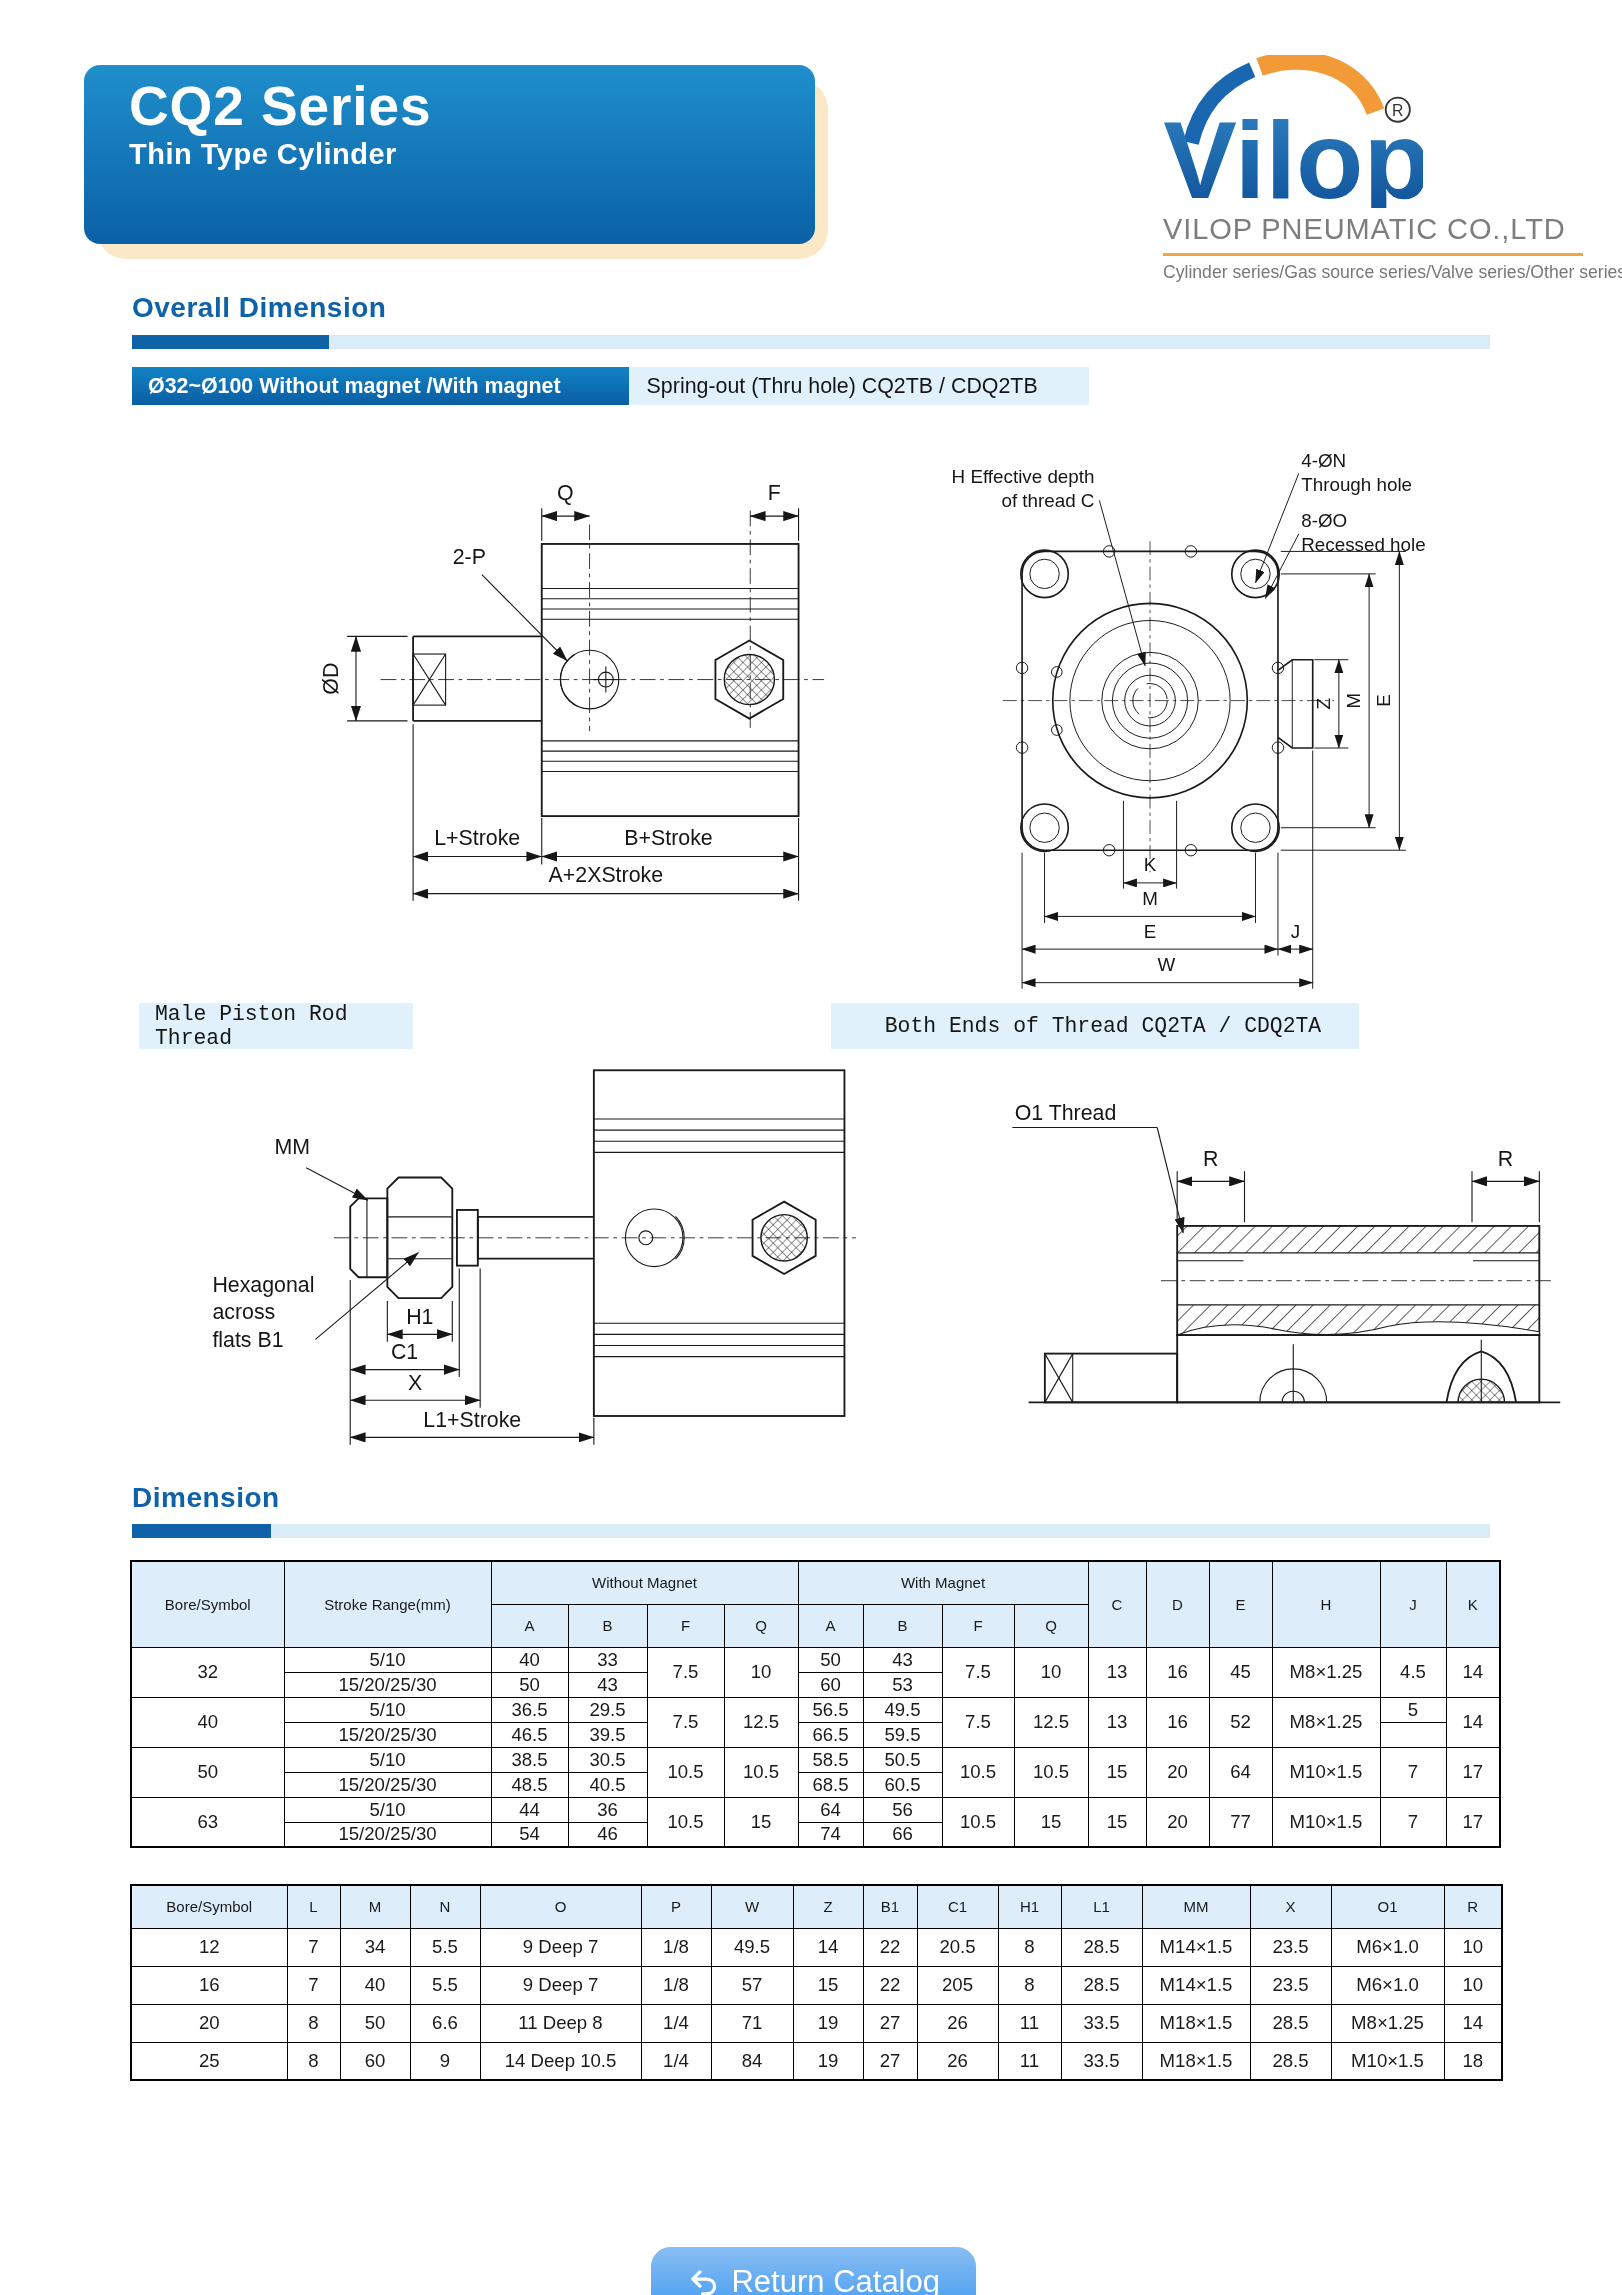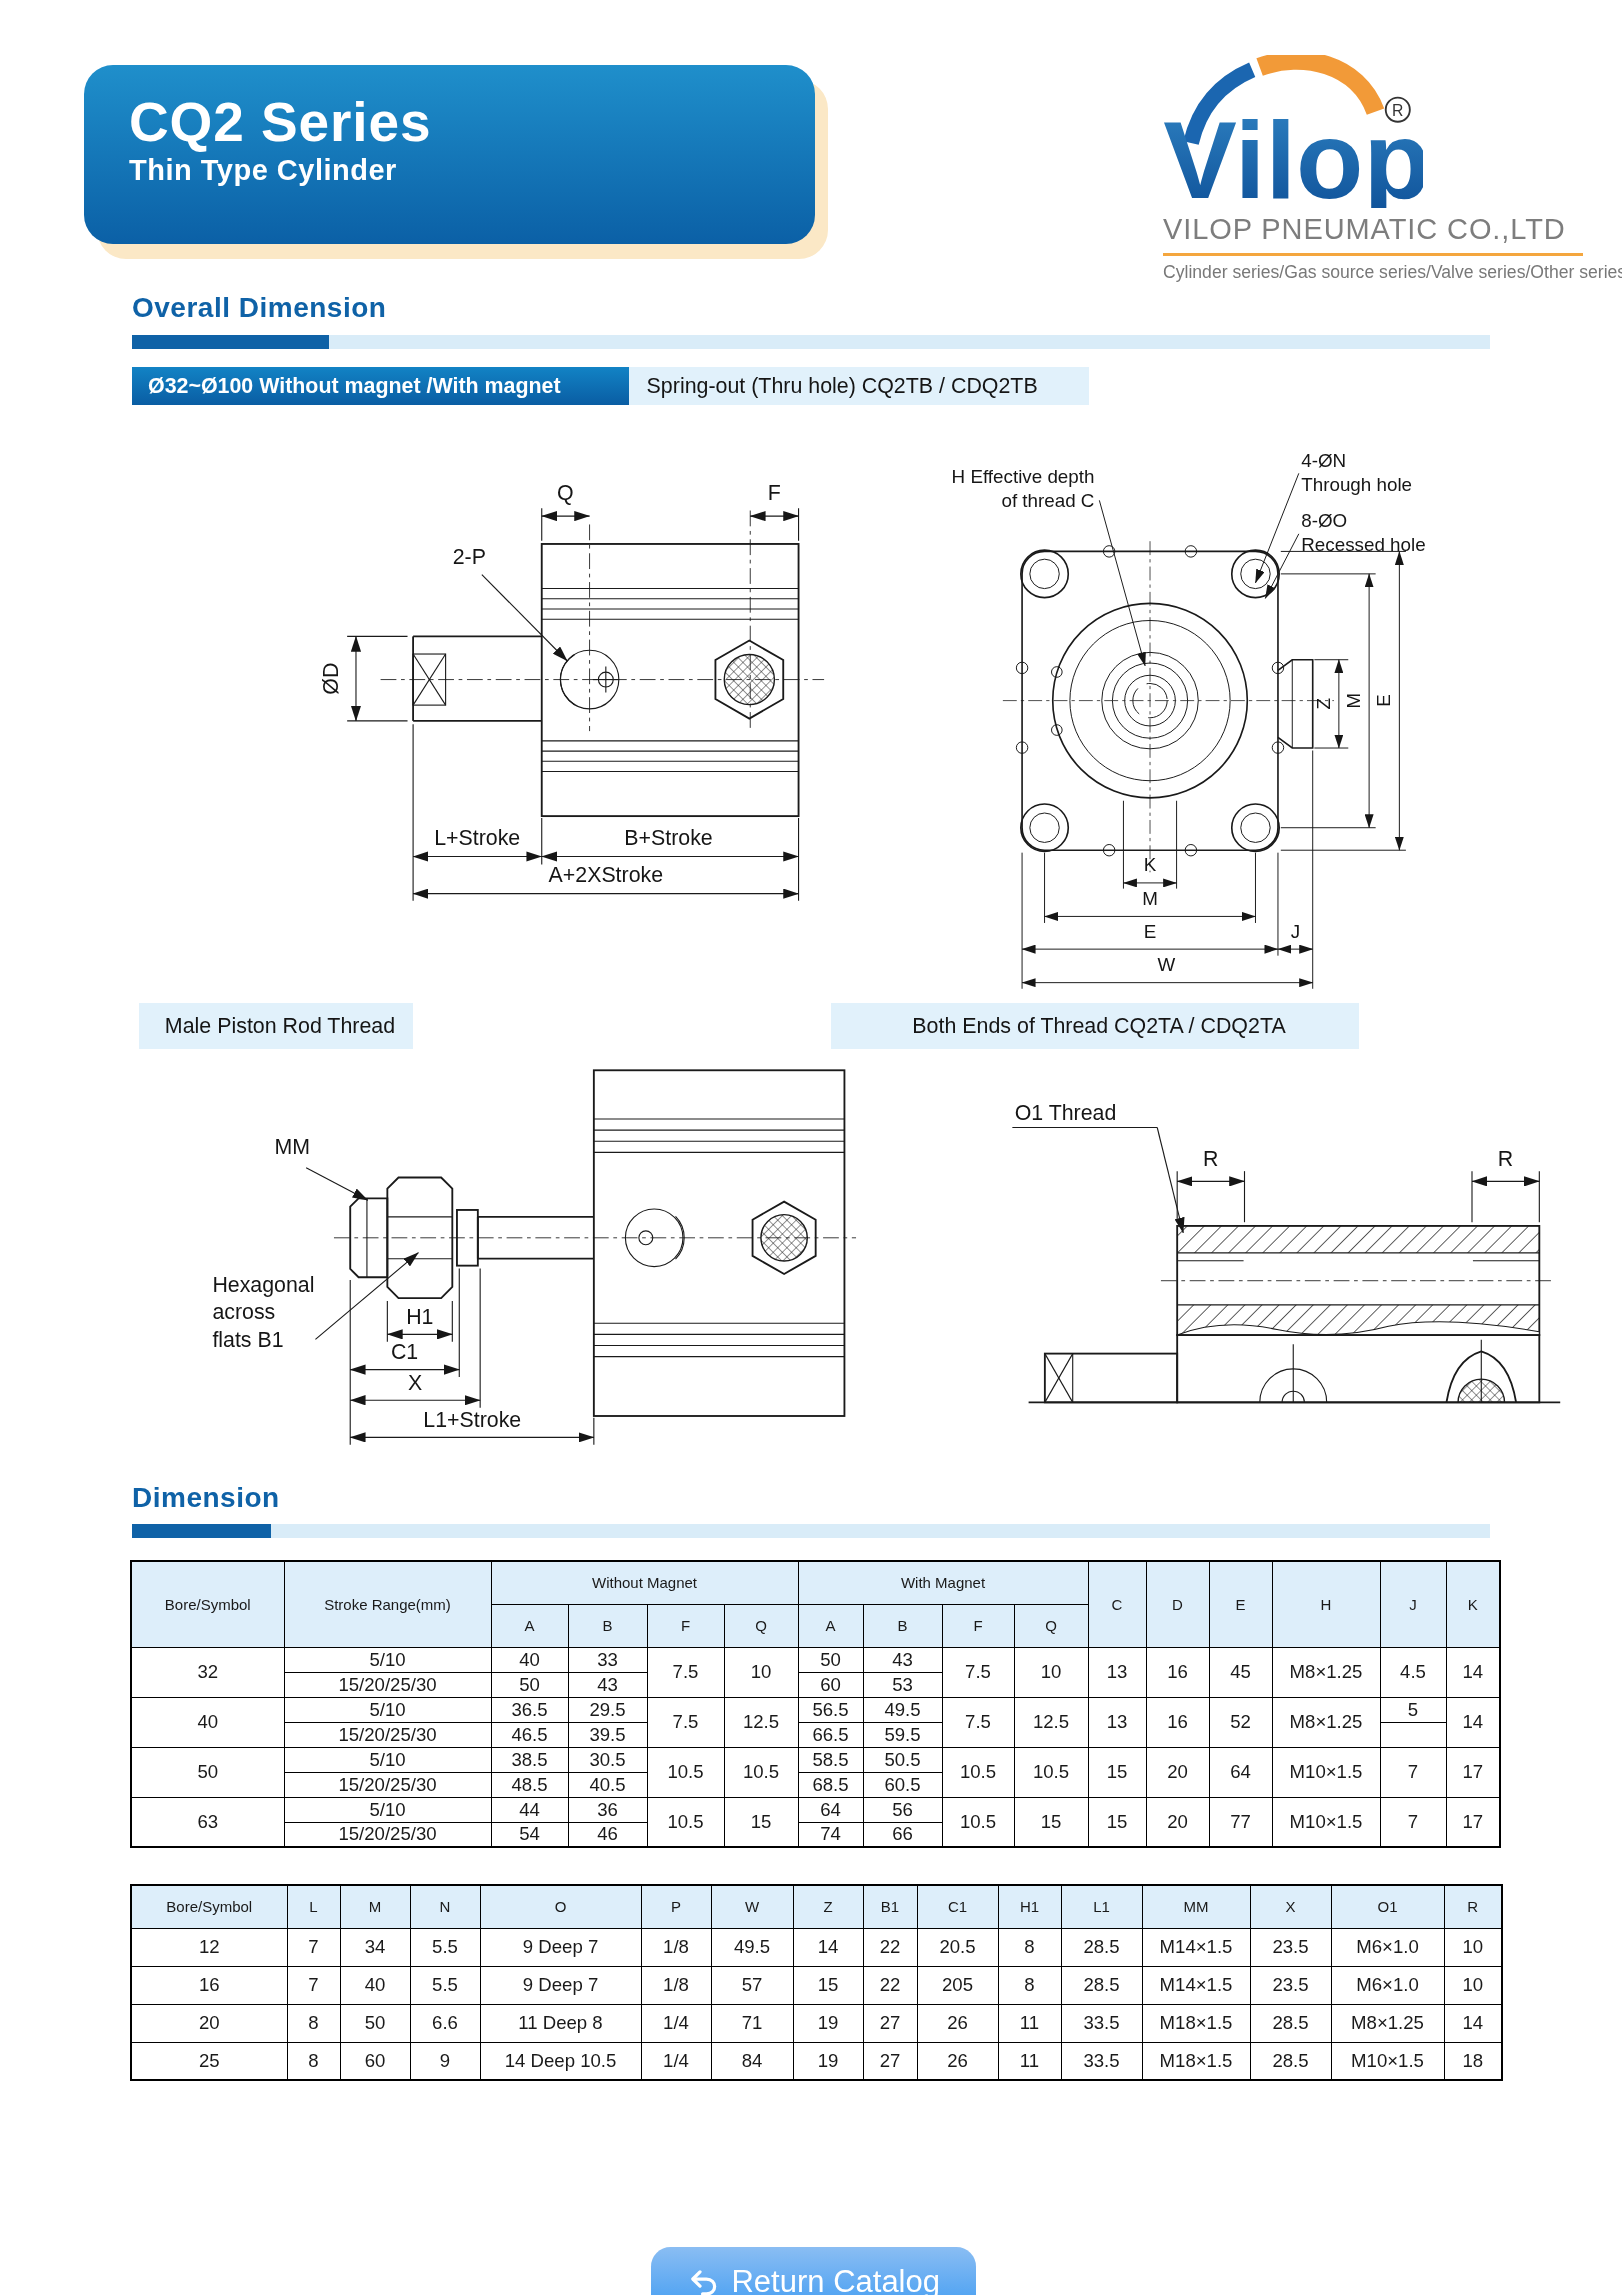--- a/index.html
+++ b/index.html
@@ -6,43 +6,43 @@
   body{
     width:1623px;height:2295px;position:relative;overflow:hidden;
     background:#ffffff;font-family:"Liberation Sans", sans-serif;color:#1a1a1a;
   }
   .abs{position:absolute;}
 
   
   .banner-wrap{left:84px;top:65px;width:731px;height:179px;}
   .banner-shadow{position:absolute;left:13px;top:15px;width:100%;height:100%;
     background:#fbe8c6;border-radius:29px;}
-  .banner{position:absolute;inset:0;border-radius:29px;color:#fff;
+  .banner{position:absolute;inset:0;border-radius:16px;color:#fff;
     background:linear-gradient(180deg,#1f8fcb 0%,#0b60a6 100%);
-    padding:29px 0 0 45px;box-sizing:border-box;}
+    padding:13px 0 0 45px;box-sizing:border-box;}
   .banner-title{font-size:55px;font-weight:bold;letter-spacing:0.9px;line-height:1.05;}
   .banner-sub{font-size:29px;font-weight:bold;margin-top:2px;letter-spacing:0.5px;}
 
   
   .logo{left:1163px;top:55px;width:460px;}
   .logo-company{font-size:29px;color:#7d7d7d;letter-spacing:0.9px;margin-top:2.8px;white-space:nowrap;}
   .logo-rule{width:420px;height:2.8px;background:#f4a63e;margin-top:7.4px;}
   .logo-tagline{font-size:17.6px;color:#787878;margin-top:5.6px;white-space:nowrap;}
 
   
   .sec-head{font-size:28px;font-weight:bold;color:#0f62a7;letter-spacing:0.5px;}
   .sec-rule{height:14px;}
   .sec-rule .dark{position:absolute;left:0;top:0;height:100%;background:#0f62a7;}
   .sec-rule .light{position:absolute;top:0;height:100%;background:#d9ecf8;}
 
   
   .lbl-dark{background:linear-gradient(180deg,#1283c5,#0a5da3);color:#fff;
     font-size:21.4px;font-weight:bold;display:flex;align-items:center;padding-left:16px;box-sizing:border-box;}
   .lbl-light{background:#e1f1fb;color:#151515;font-size:21.4px;display:flex;align-items:center;padding-left:17.6px;box-sizing:border-box;}
-  .lbl-light.center{justify-content:center;padding-left:8px;}
+  .lbl-light.center{justify-content:center;padding-left:16px;font-family:Liberation Mono, monospace;}
 
   
   .draw svg{display:block;}
   .draw .ol{stroke:#1a1a1a;stroke-width:4;fill:none;}
   .draw .tl{stroke:#1a1a1a;stroke-width:2.4;fill:none;}
   .draw .cl{stroke:#2a2a2a;stroke-width:2;fill:none;stroke-dasharray:34 10 8 10;}
   .draw text{font-size:46px;fill:#161616;}
 
   
   table{border-collapse:collapse;table-layout:fixed;background:#fff;}

